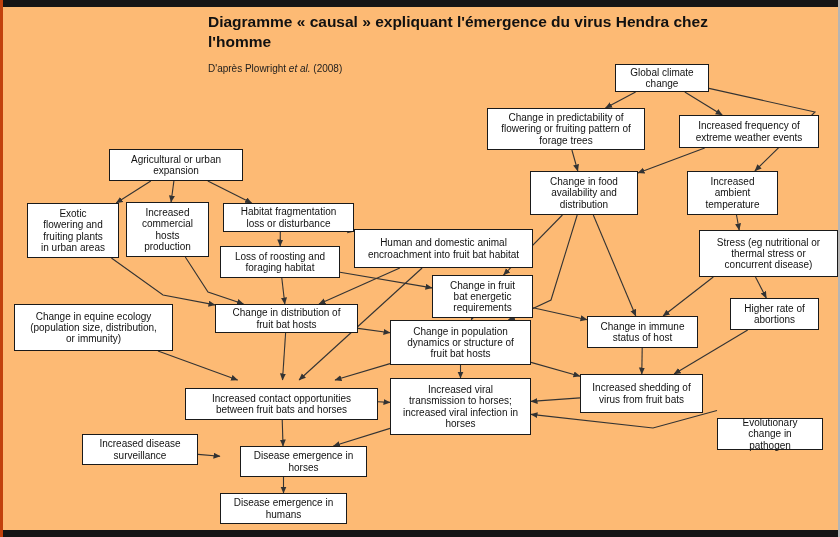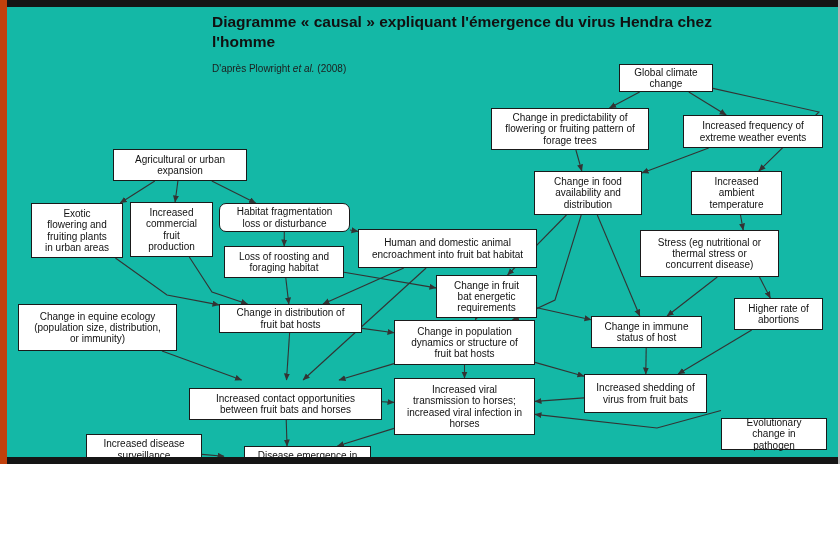--- a/index.html
+++ b/index.html
@@ -1,22 +1,22 @@
 <!DOCTYPE html>
 <html><head>
 <meta charset="utf-8">
 <style>
   html, body { margin: 0; padding: 0; background: #ffffff; }
   body { font-family: "Liberation Sans", sans-serif; }
   .frame {
     position: relative;
-    width: 840px; height: 464px;
-    background: #14b8a6;
+    width: 840px; height: 537px;
+    background: #fdba74;
     overflow: hidden;
-    border-left: 7px solid #c2410c;
+    border-left: 3px solid #c2410c;
     border-right: 2px solid #b5b5b5;
     box-sizing: border-box;
   }
   .bar { position: absolute; left: 0; width: 100%; height: 7px; background: #151515; z-index: 5; }
   .bar.top { top: 0; }
   .bar.bottom { bottom: 0; }
   .title {
     position: absolute; left: 205px; top: 12px; width: 540px;
     font-size: 15.5px; font-weight: bold; color: #111; line-height: 1.3;
     z-index: 3;
@@ -97,24 +97,24 @@
   </svg>
 
   <div id="node-layer">
       <div class="node" style="left: 612px; top: 64px; width: 94px; height: 28px;">Global climate change</div>
       <div class="node" style="left: 484px; top: 108px; width: 158px; height: 42px;">Change in predictability of flowering or fruiting pattern of forage trees</div>
       <div class="node" style="left: 676px; top: 115px; width: 140px; height: 33px;">Increased frequency of extreme weather events</div>
       <div class="node" style="left: 106px; top: 149px; width: 134px; height: 32px;">Agricultural or urban expansion</div>
       <div class="node" style="left: 527px; top: 171px; width: 108px; height: 44px;">Change in food availability and distribution</div>
       <div class="node" style="left: 684px; top: 171px; width: 91px; height: 44px;">Increased ambient temperature</div>
       <div class="node" style="left: 24px; top: 203px; width: 92px; height: 55px;">Exotic flowering and fruiting plants in urban areas</div>
-      <div class="node" style="left: 123px; top: 202px; width: 83px; height: 55px;">Increased commercial fruit production</div>
-      <div class="node" style="left: 212px; top: 203px; width: 131px; height: 29px; border-radius: 7px;">Habitat fragmentation loss or disturbance</div>
+      <div class="node" style="left: 123px; top: 202px; width: 83px; height: 55px;">Increased commercial hosts production</div>
+      <div class="node" style="left: 220px; top: 203px; width: 131px; height: 29px;">Habitat fragmentation loss or disturbance</div>
       <div class="node" style="left: 351px; top: 229px; width: 179px; height: 39px;">Human and domestic animal encroachment into fruit bat habitat</div>
-      <div class="node" style="left: 633px; top: 230px; width: 139px; height: 47px;">Stress (eg nutritional or thermal stress or concurrent disease)</div>
+      <div class="node" style="left: 696px; top: 230px; width: 139px; height: 47px;">Stress (eg nutritional or thermal stress or concurrent disease)</div>
       <div class="node" style="left: 217px; top: 246px; width: 120px; height: 32px;">Loss of roosting and foraging habitat</div>
       <div class="node" style="left: 429px; top: 275px; width: 101px; height: 43px;">Change in fruit bat energetic requirements</div>
       <div class="node" style="left: 727px; top: 298px; width: 89px; height: 32px;">Higher rate of abortions</div>
       <div class="node" style="left: 11px; top: 304px; width: 159px; height: 47px;">Change in equine ecology (population size, distribution, or immunity)</div>
       <div class="node" style="left: 212px; top: 304px; width: 143px; height: 29px;">Change in distribution of fruit bat hosts</div>
       <div class="node" style="left: 584px; top: 316px; width: 111px; height: 32px;">Change in immune status of host</div>
       <div class="node" style="left: 387px; top: 320px; width: 141px; height: 45px;">Change in population dynamics or structure of fruit bat hosts</div>
       <div class="node" style="left: 182px; top: 380px; width: 193px; height: 32px; margin-top: 8px;">Increased contact opportunities between fruit bats and horses</div>
       <div class="node" style="left: 387px; top: 378px; width: 141px; height: 57px;">Increased viral transmission to horses; increased viral infection in horses</div>
       <div class="node" style="left: 577px; top: 374px; width: 123px; height: 39px;">Increased shedding of virus from fruit bats</div>

